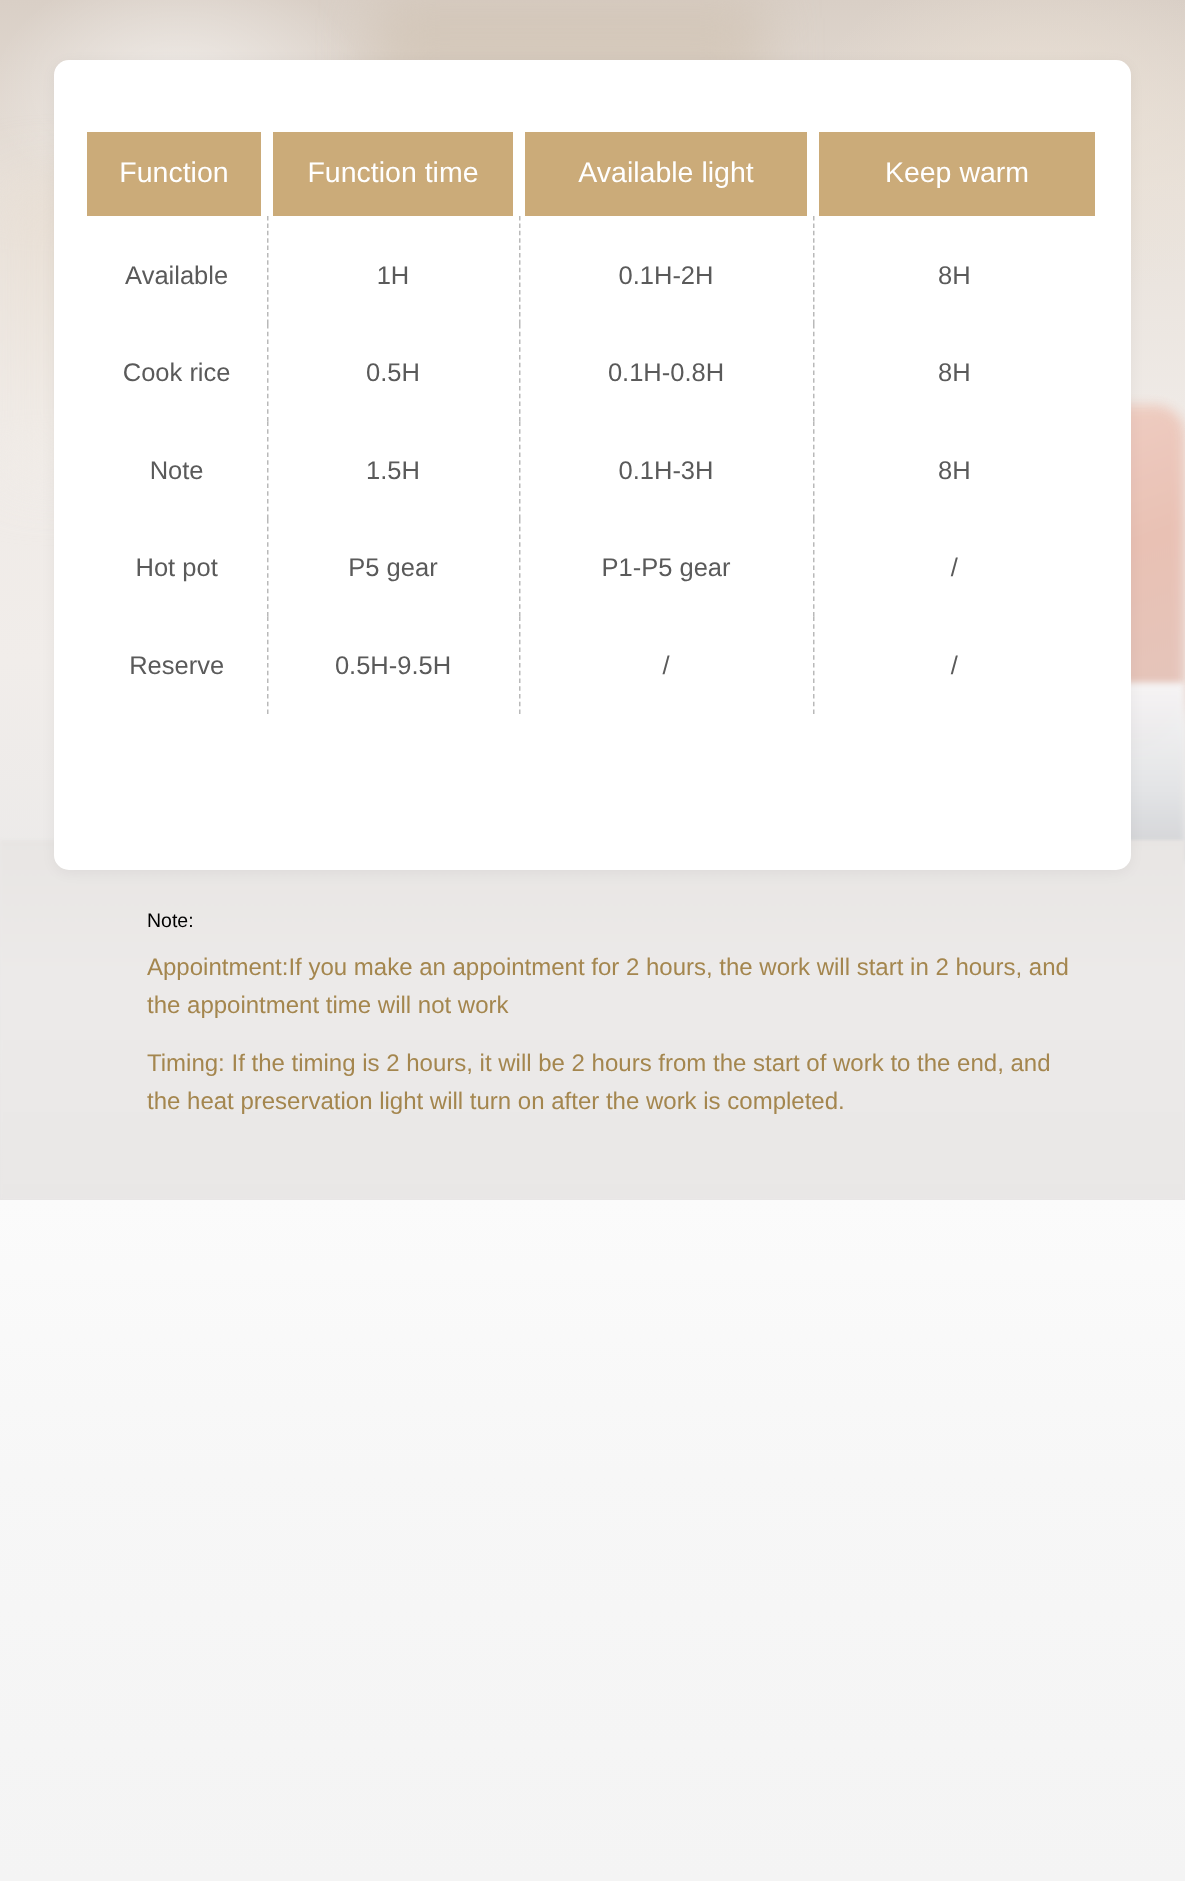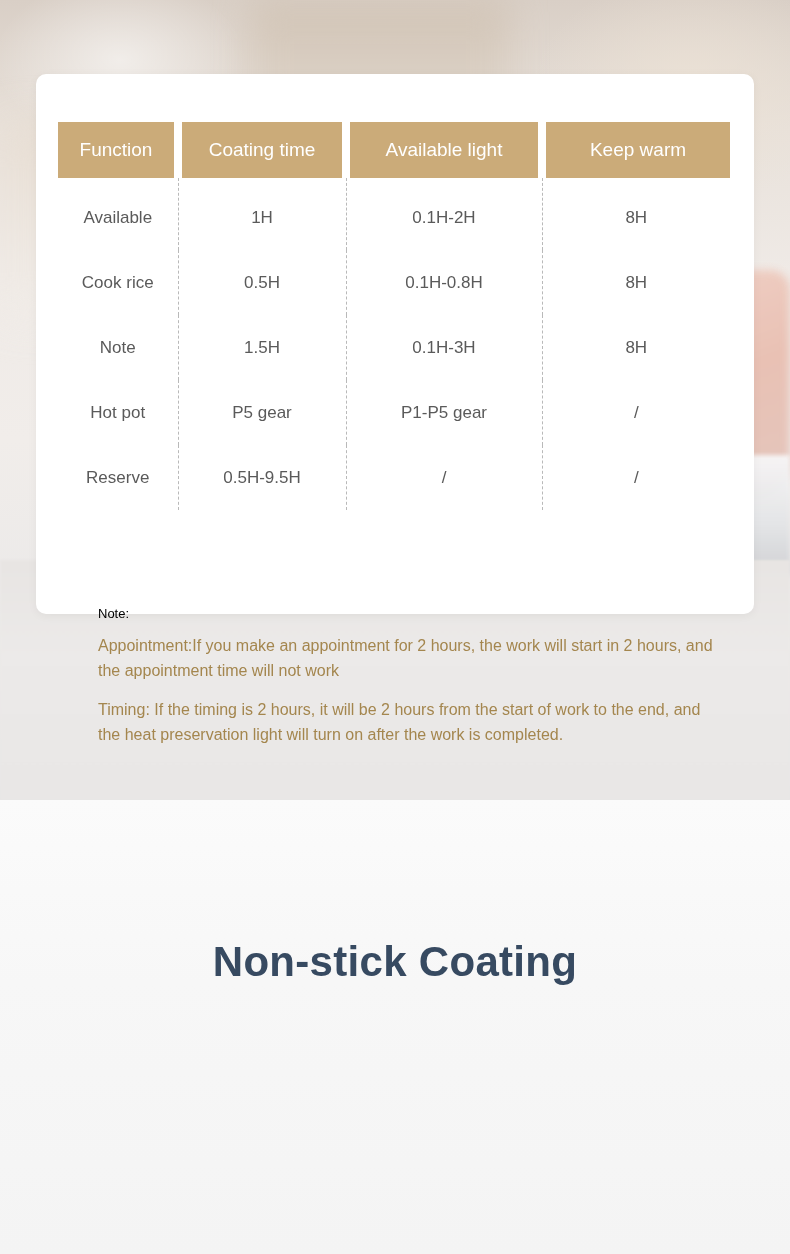--- a/index.html
+++ b/index.html
@@ -76,21 +76,20 @@
   
   .table-card {
     position: absolute;
     left: 36px;
     top: 40px;
     width: 718px;
     height: 540px;
     background: #ffffff;
     border-radius: 10px;
     box-shadow: 0 2px 10px rgba(0,0,0,0.05);
-    margin-top: 34px;
   }
   table.spec {
     width: 672px;
     margin: 48px 0 0 22px;
     border-collapse: collapse;
     table-layout: fixed;
   }
   table.spec th {
     background: #cbab79;
     color: #ffffff;
@@ -181,21 +180,21 @@
     <table class="spec">
       <colgroup>
         <col class="c1">
           <col class="c2">
           <col class="c3">
           <col class="c4">
       </colgroup>
       <thead>
         <tr>
           <th>Function</th>
-          <th>Coating time</th>
+          <th>Function time</th>
           <th>Available light</th>
           <th>Keep warm</th>
         </tr>
       </thead>
       <tbody>
         <tr>
           <td>Available</td>
           <td>1H</td>
           <td>0.1H-2H</td>
           <td>8H</td>
@@ -229,14 +228,13 @@
   </div>
 
   <div class="note-block">
     <div class="note-title">Note:</div>
     <div class="note-para">Appointment:If you make an appointment for 2 hours, the work will start in 2 hours, and the appointment time will not work</div>
     <div class="note-para">Timing: If the timing is 2 hours, it will be 2 hours from the start of work to the end, and the heat preservation light will turn on after the work is completed.</div>
   </div>
 </div>
 
 <div class="bottom-section">
-  <div class="headline">Non-stick Coating</div>
 </div>
 
 </body></html>

